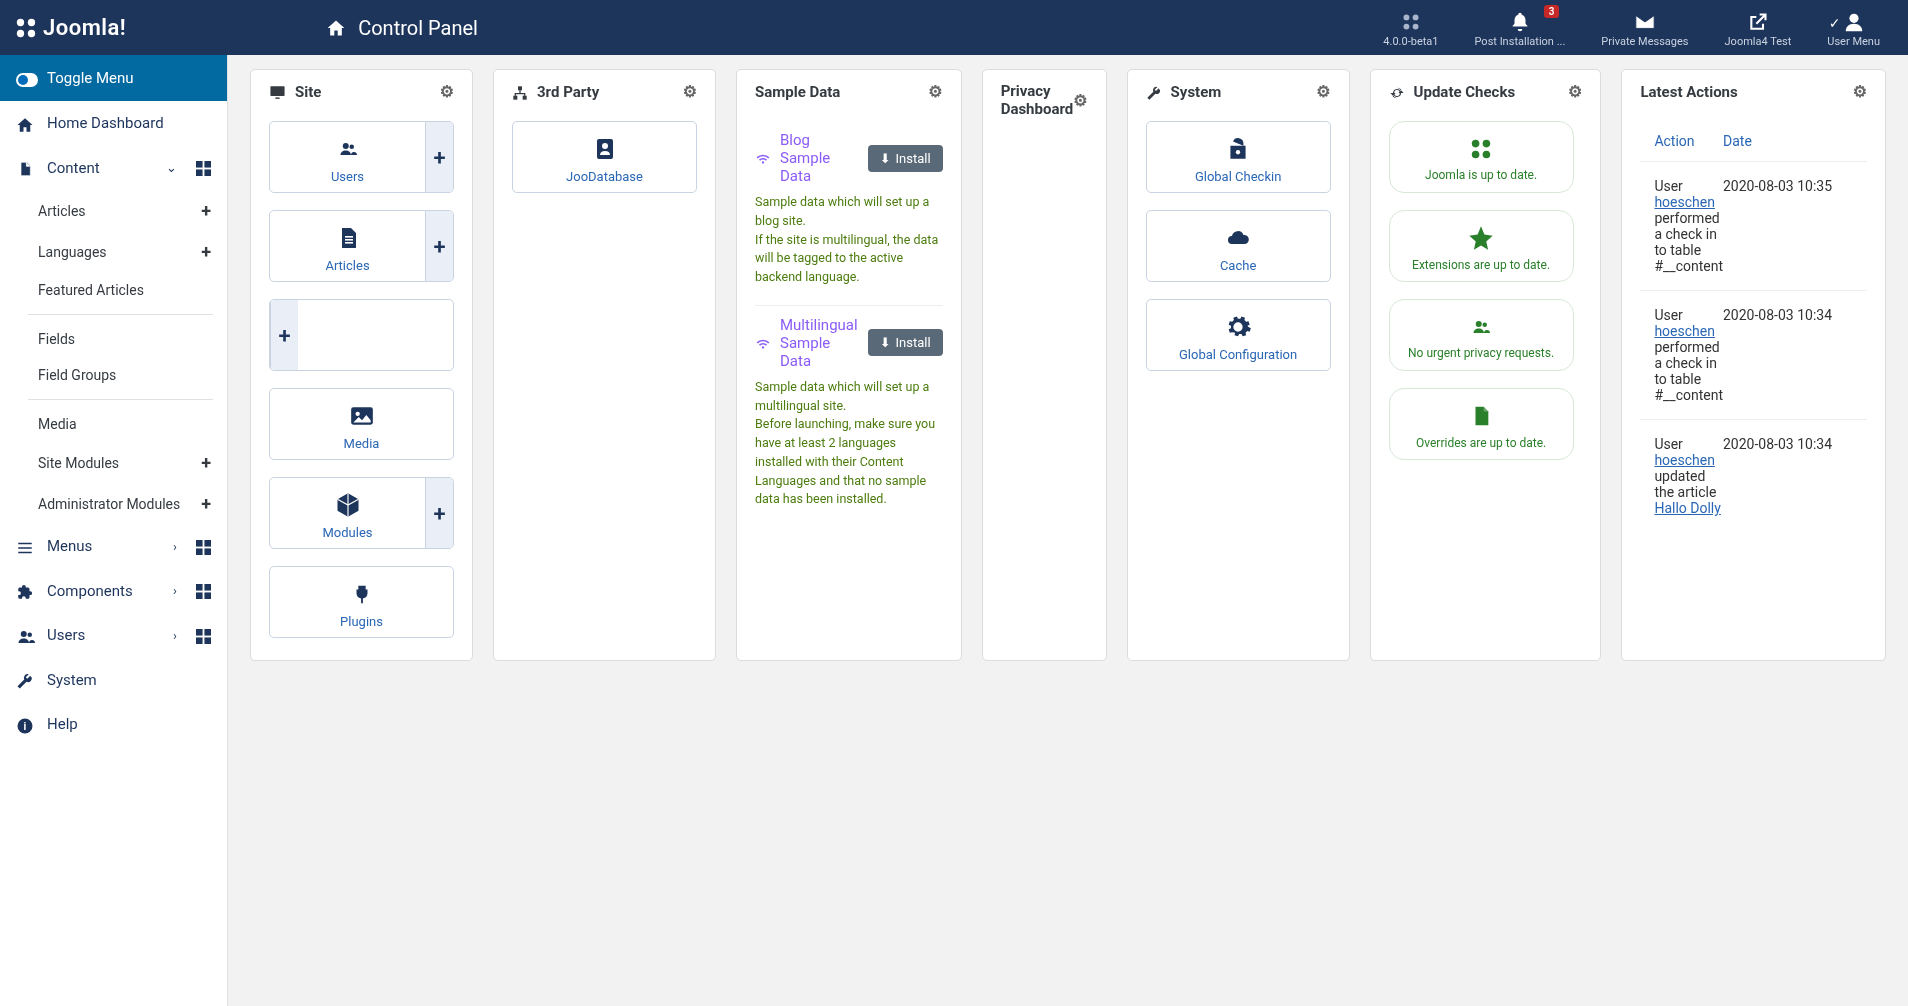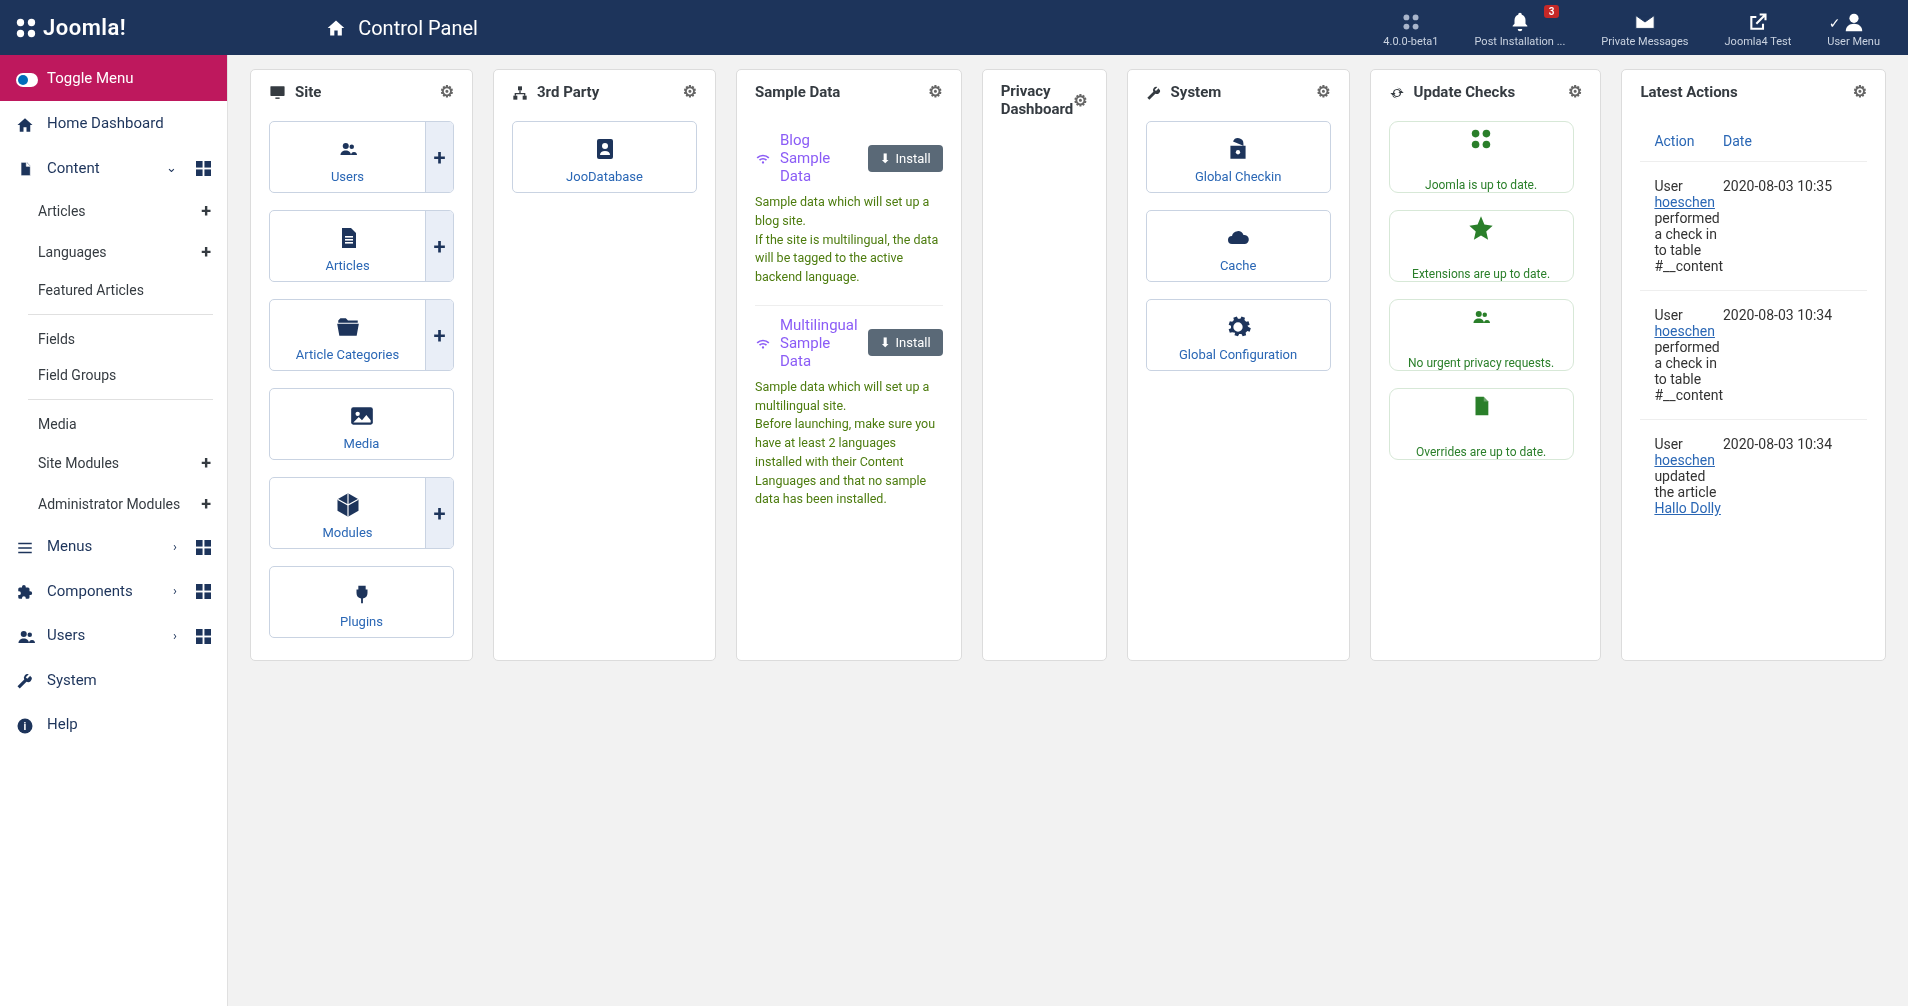--- a/index.html
+++ b/index.html
@@ -15,21 +15,21 @@
 .topbar-item .ticon { font-size: 22px; margin-bottom: 2px; }
 .topbar-item .tlabel { font-size: 11px; }
 .badge { position: absolute; top: 4px; right: 24px; background: #c52827; color: #fff; font-size: 10px; padding: 1px 5px; border-radius: 3px; font-weight: 600; }
 .check-wrap { position: relative; }
 .check-tick { position: absolute; left: -14px; top: 8px; font-size: 14px; color: #fff; }
 
 
 .layout { display: flex; height: calc(100% - 55px); }
 .sidebar { width: 228px; background: #fff; border-right: 1px solid #e0e0e0; overflow-y: auto; }
 .side-item { display: flex; align-items: center; padding: 12px 16px; color: #1d345b; cursor: pointer; font-size: 15px; gap: 13px; }
-.side-item.toggle { background: #be185d; color: #fff; padding: 13px 16px; }
+.side-item.toggle { background: #0369a1; color: #fff; padding: 13px 16px; }
 .side-icon { width: 18px; font-size: 17px; text-align: center; flex-shrink: 0; }
 .side-item .chev { margin-left: auto; font-size: 13px; }
 .side-item .grid-icon { margin-left: 6px; font-size: 15px; }
 .sub-items { padding-left: 14px; }
 .sub-item { display: flex; align-items: center; padding: 10px 16px 10px 24px; color: #353b41; font-size: 14px; cursor: pointer; }
 .sub-item .plus { margin-left: auto; font-weight: 700; font-size: 18px; }
 .sub-divider { border-top: 1px solid #e0e0e0; margin: 6px 14px; }
 
 
 .main { flex: 1; padding: 14px 22px; overflow-y: auto; }
@@ -42,21 +42,21 @@
 .card-head .gear { margin-left: auto; color: #666; cursor: pointer; font-size: 16px; }
 .card-body { padding: 8px 18px 22px 18px; }
 
 .tile-grid { display: flex; flex-wrap: wrap; gap: 17px; }
 .tile { display: flex; border: 1px solid #c9d3e2; border-radius: 5px; width: 185px; height: 72px; overflow: hidden; }
 .tile-main { flex: 1; display: flex; flex-direction: column; align-items: center; justify-content: center; gap: 6px; cursor: pointer; }
 .tile-main .ticon { font-size: 28px; color: #1d345b; }
 .tile-main .tlabel { font-size: 13px; color: #2a67b5; }
 .tile-add { width: 28px; background: #e9eef7; display: flex; align-items: center; justify-content: center; font-size: 22px; font-weight: 600; color: #1d345b; cursor: pointer; border-left: 1px solid #c9d3e2; }
 
-.check-tile { border: 1px solid #d7e8d7; border-radius: 9px; width: 185px; height: 72px; display: flex; flex-direction: column; align-items: center; justify-content: space-between; gap: 6px; }
+.check-tile { border: 1px solid #d7e8d7; border-radius: 15px; width: 185px; height: 72px; display: flex; flex-direction: column; align-items: center; justify-content: center; gap: 6px; }
 .check-tile .ticon { font-size: 26px; color: #2a7f2a; }
 .check-tile .tlabel { font-size: 12px; color: #2a7f2a; text-align: center; padding: 0 6px; }
 
 .sample-item { padding: 10px 0 18px 0; border-bottom: 1px solid #eee; }
 .sample-item:last-child { border-bottom: none; }
 .sample-head { display: flex; align-items: center; gap: 10px; }
 .sample-title { font-size: 15px; color: #8b5cf6; flex: 1; display: flex; align-items: center; gap: 9px; }
 .install-btn { background: #5a6977; color: #fff; border: none; border-radius: 4px; padding: 6px 12px; font-size: 13px; cursor: pointer; display: flex; align-items: center; gap: 5px; }
 .sample-desc { font-size: 12.5px; color: #4d7c0f; margin-top: 8px; line-height: 1.5; }
 
@@ -283,26 +283,20 @@
                         <path d="M6 2h9l5 5v15H6z"></path>
                         <rect x="9" y="10" width="8" height="1.6" fill="#fff"></rect>
                         <rect x="9" y="13" width="8" height="1.6" fill="#fff"></rect>
                         <rect x="9" y="16" width="8" height="1.6" fill="#fff"></rect>
                       </svg></span>
                     <span class="tlabel">Articles</span>
                   </div>
                   <div class="tile-add">+</div>
                 </div>
                 <div class="tile">
-                  <div class="tile-main">
-                    <span class="ticon"><svg width="30" height="26" viewBox="0 0 24 24" fill="currentColor">
-                        <path d="M3 6l2-2h5l2 2h9v2H3zM2 9h20l-2 11H4z"></path>
-                      </svg></span>
-                    <span class="tlabel">Article Categories</span>
-                  </div>
                   <div class="tile-add">+</div>
                 </div>
                 <div class="tile">
                   <div class="tile-main">
                     <span class="ticon"><svg width="28" height="26" viewBox="0 0 24 24" fill="currentColor">
                         <rect x="2" y="4" width="20" height="16" rx="2"></rect>
                         <circle cx="8" cy="10" r="2" fill="#fff"></circle>
                         <path d="M4 18l5-5 3 3 4-5 4 5v2H4z" fill="#fff"></path>
                       </svg></span>
                     <span class="tlabel">Media</span>

